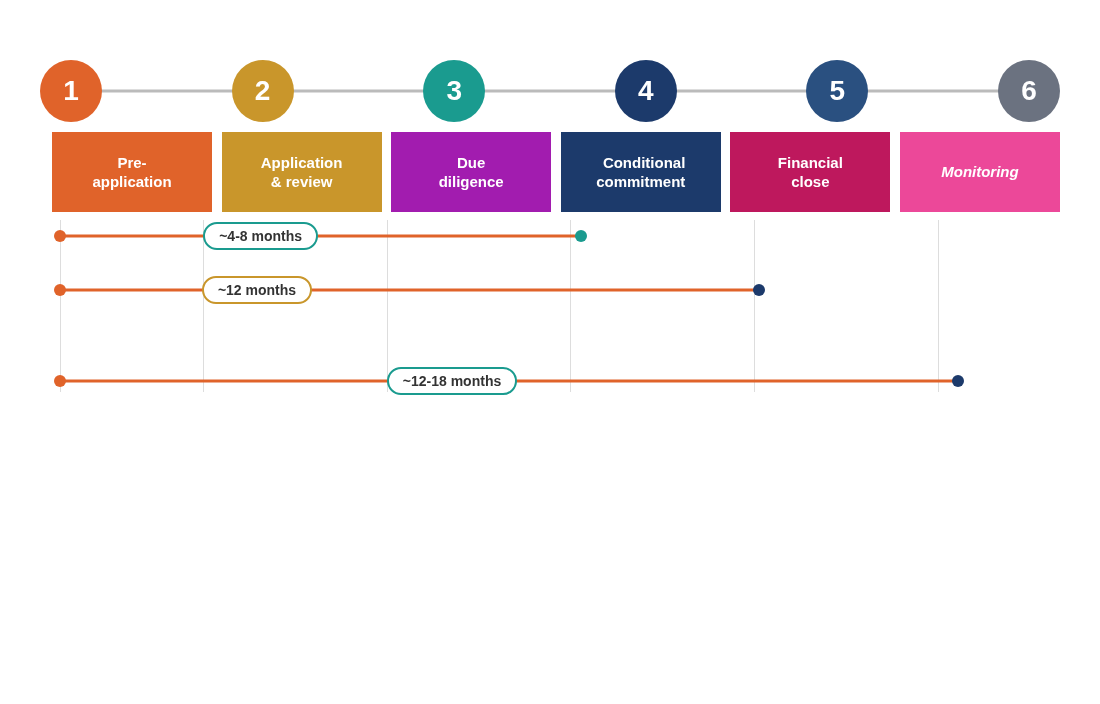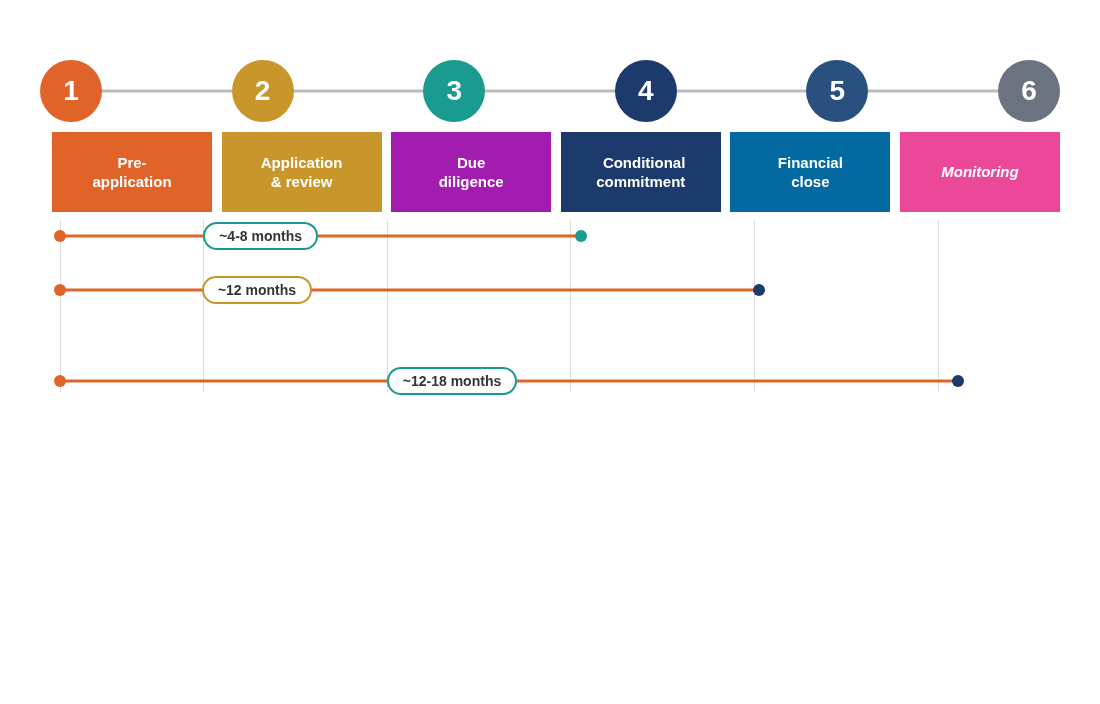--- a/index.html
+++ b/index.html
@@ -151,21 +151,21 @@
         <div class="step-circle" style="background: rgb(42, 80, 128);">5</div>
         <div class="step-circle" style="background: rgb(107, 114, 128);">6</div>
       </div>
   </div>
 
   <div class="cards-row" id="cards-row">
       <div class="stage-card" style="background: rgb(224, 99, 42);">Pre-<br>application</div>
       <div class="stage-card" style="background: rgb(201, 150, 43);">Application<br>&amp; review</div>
       <div class="stage-card" style="background: #a21caf;">Due<br>diligence</div>
       <div class="stage-card" style="background: rgb(28, 58, 107); text-align: right;">Conditional<br>commitment</div>
-      <div class="stage-card" style="background: #0369a1;">Financial<br>close</div>
+      <div class="stage-card" style="background: #be185d;">Financial<br>close</div>
       <div class="stage-card" style="background: #ec4899; font-style: italic;">Monitoring</div>
     </div>
 
   <div class="gantt-area" id="gantt-area">
       <div style="position: relative; width: 100%; height: 172px; text-align: center;">
         <div class="vline" style="left: 2%;"></div>
         <div class="vline" style="left: 16%;"></div>
         <div class="vline" style="left: 34%;"></div>
         <div class="vline" style="left: 52%;"></div>
         <div class="vline" style="left: 70%;"></div>

